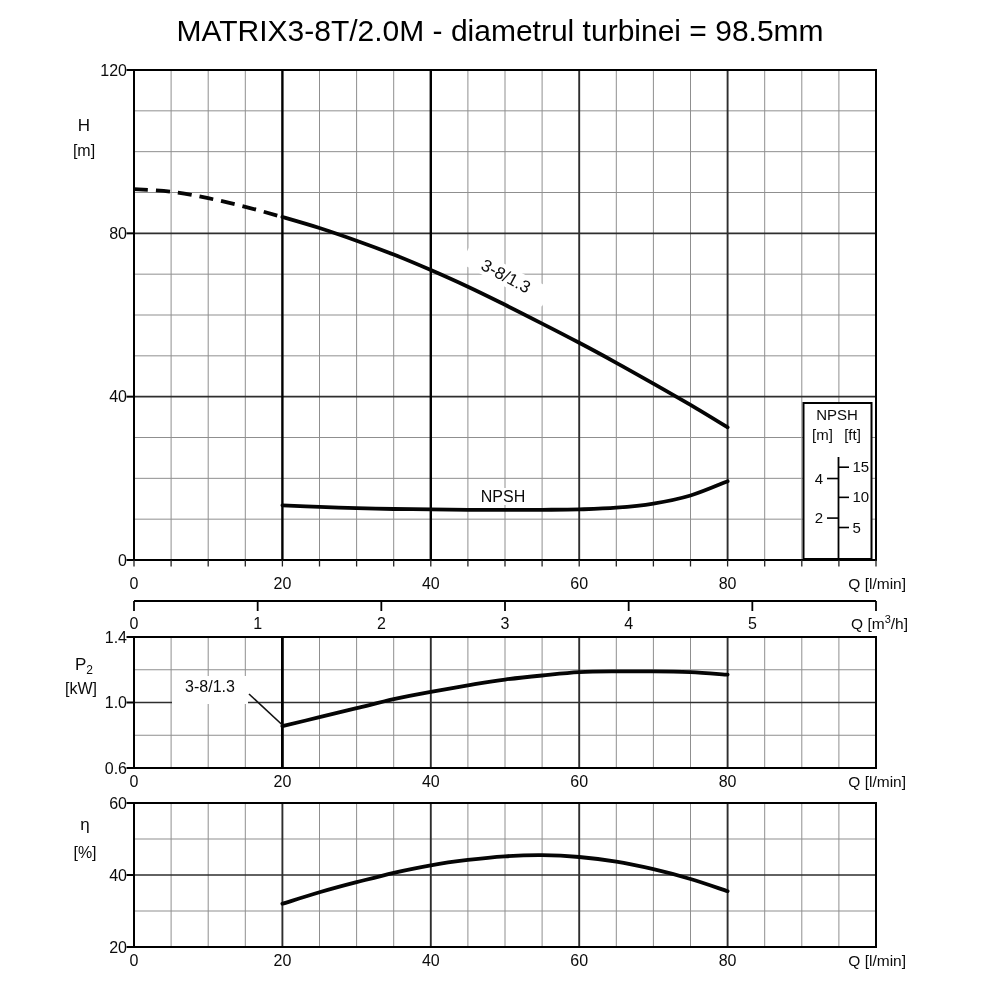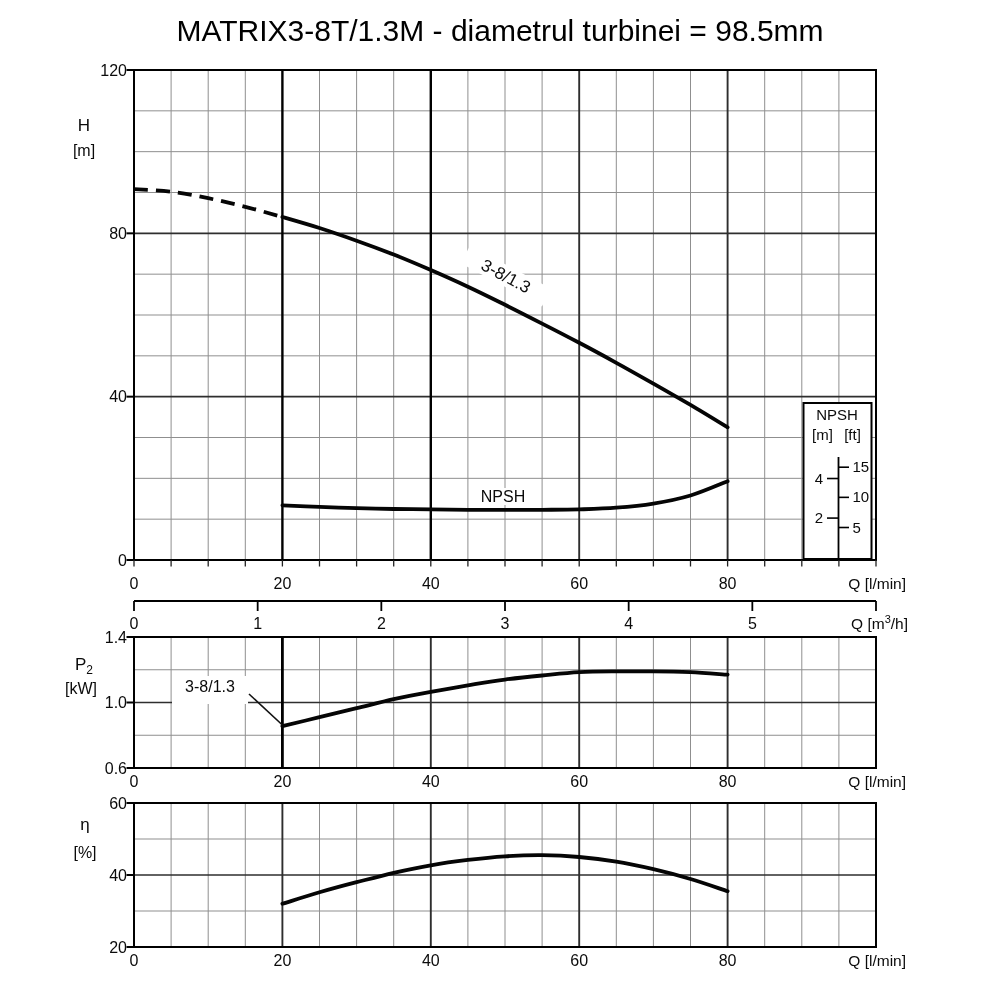--- a/index.html
+++ b/index.html
@@ -7,21 +7,21 @@
         font-family:"Liberation Sans","DejaVu Sans",sans-serif;color:#000;}
   .title{position:absolute;top:14px;left:0;width:1000px;text-align:center;
          font-size:30px;line-height:34px;color:#000;}
   svg{position:absolute;top:0;left:0;}
   svg text{fill:#0b0b0b;}
 </style>
 </head>
 <body>
 
 <div class="page">
-  <div class="title">MATRIX3-8T/1.3M - diametrul turbinei = 98.5mm</div>
+  <div class="title">MATRIX3-8T/2.0M - diametrul turbinei = 98.5mm</div>
   <svg id="chart" width="1000" height="1000" viewBox="0 0 1000 1000">
       <g>
         <g>
           <line x1="134" y1="519.1666666666666" x2="876" y2="519.1666666666666" stroke="#8f8f8f" stroke-width="1"></line>
           <line x1="134" y1="478.3333333333333" x2="876" y2="478.3333333333333" stroke="#8f8f8f" stroke-width="1"></line>
           <line x1="134" y1="437.5" x2="876" y2="437.5" stroke="#8f8f8f" stroke-width="1"></line>
           <line x1="134" y1="355.83333333333337" x2="876" y2="355.83333333333337" stroke="#8f8f8f" stroke-width="1"></line>
           <line x1="134" y1="315" x2="876" y2="315" stroke="#8f8f8f" stroke-width="1"></line>
           <line x1="134" y1="274.1666666666667" x2="876" y2="274.1666666666667" stroke="#8f8f8f" stroke-width="1"></line>
           <line x1="134" y1="192.5" x2="876" y2="192.5" stroke="#8f8f8f" stroke-width="1"></line>

